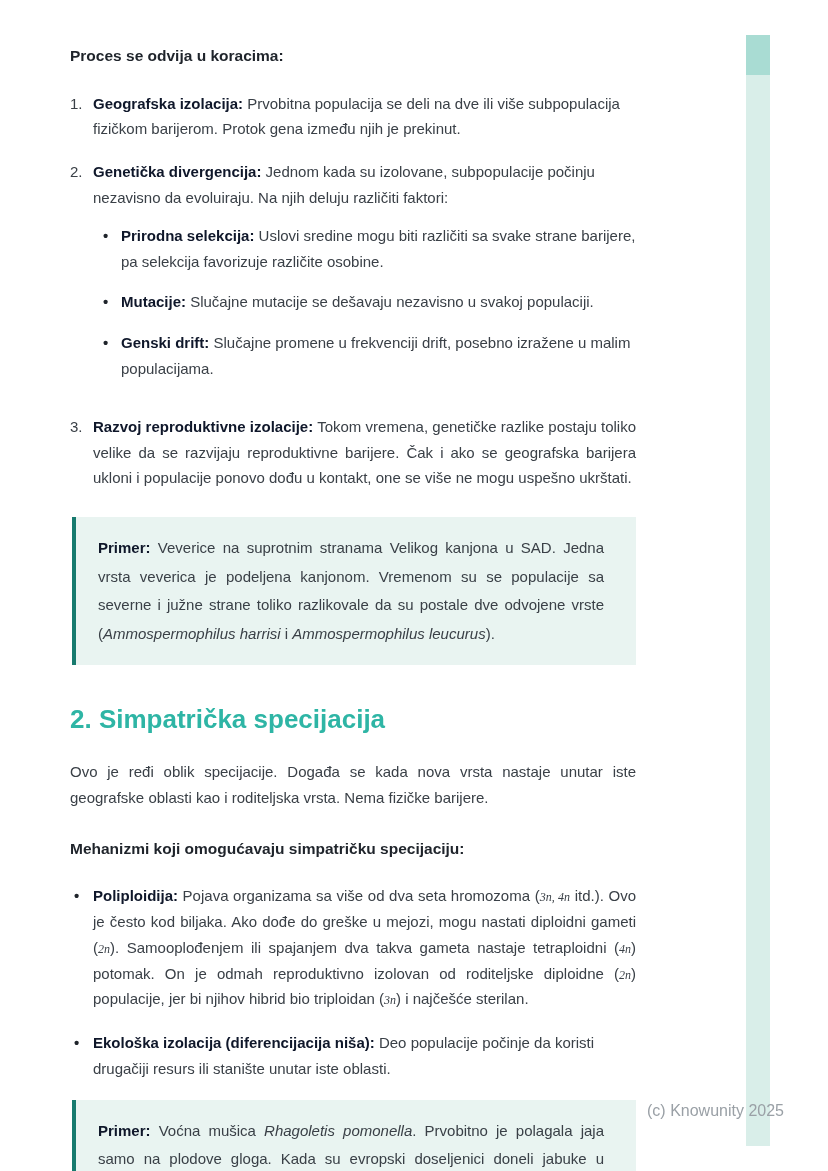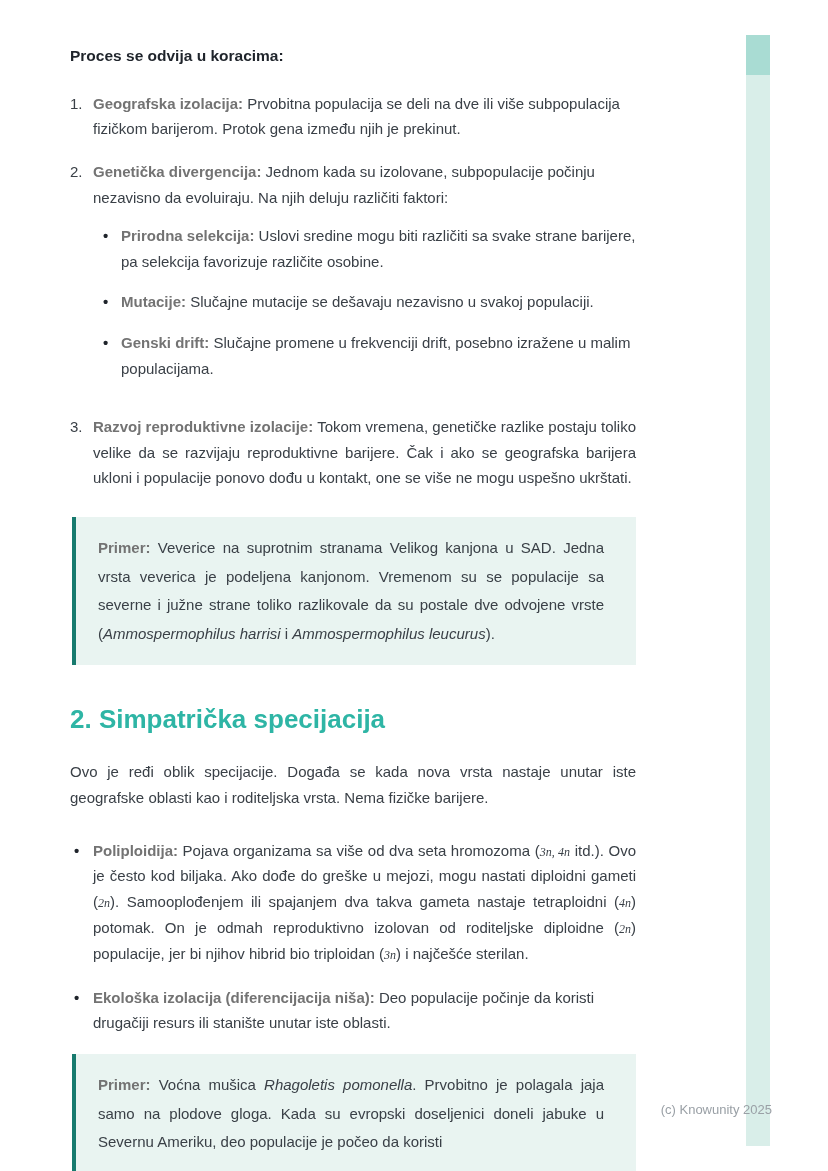--- a/index.html
+++ b/index.html
@@ -19,21 +19,21 @@
     top: 45px;
     width: 566px;
   }
   .bold-head {
     font-weight: 700;
     color: #1f242b;
     font-size: 15.5px;
     margin: 0 0 24px 0;
     line-height: 1.4;
   }
-  .b { font-weight: 700; color: #737373; }
+  .b { font-weight: 700; color: #0f172a; }
   .i { font-style: italic; }
   .m { font-family: "Liberation Serif", serif; font-style: italic; font-size: 12px; }
   .steps { margin: 0 0 4px 0; }
   .step { display: flex; margin-bottom: 17px; line-height: 1.72; }
   .step-num { flex: 0 0 23px; }
   .step-text { flex: 1; }
   .sublist { margin-top: 12px; }
   .subitem { display: flex; margin-bottom: 15px; line-height: 1.72; }
   .subitem .dot { flex: 0 0 18px; margin-left: 10px; font-weight: 700; color: #1f242b; }
   .bullets { margin: 0; }
@@ -69,23 +69,23 @@
     height: 1111px;
     background: #d9eee9;
   }
   .edge-strip-top {
     width: 100%;
     height: 40px;
     background: #a9dcd3;
   }
   .watermark {
     position: absolute;
-    right: 56px;
+    right: 44px;
     top: 1102px;
-    font-size: 13px;
+    font-size: 16px;
     color: #9aa0a6;
     z-index: 5;
   }
 </style>
 </head>
 <body>
 
 <div class="page">
 
   <div class="edge-strip">
@@ -132,20 +132,21 @@
     </div>
 
     <div class="callout callout-1">
       <div><span class="b">Primer:</span><span> Veverice na suprotnim stranama Velikog kanjona u SAD. Jedna vrsta veverica je podeljena kanjonom. Vremenom su se populacije sa severne i južne strane toliko razlikovale da su postale dve odvojene vrste (</span><span class="i">Ammospermophilus harrisi</span><span> i </span><span class="i">Ammospermophilus leucurus</span><span>).</span></div>
     </div>
 
     <h2 class="section-title">2. Simpatrička specijacija</h2>
 
     <p class="para just">Ovo je ređi oblik specijacije. Događa se kada nova vrsta nastaje unutar iste geografske oblasti kao i roditeljska vrsta. Nema fizičke barijere.</p>
 
+    <p class="bold-head">Mehanizmi koji omogućavaju simpatričku specijaciju:</p>
 
     <div class="bullets">
       <div class="bullet-item">
         <span class="dot">•</span>
         <div class="just"><span class="b">Poliploidija:</span><span> Pojava organizama sa više od dva seta hromozoma (</span><span class="m">3n, 4n</span><span> itd.). Ovo je često kod biljaka. Ako dođe do greške u mejozi, mogu nastati diploidni gameti (</span><span class="m">2n</span><span>). Samooplođenjem ili spajanjem dva takva gameta nastaje tetraploidni (</span><span class="m">4n</span><span>) potomak. On je odmah reproduktivno izolovan od roditeljske diploidne (</span><span class="m">2n</span><span>) populacije, jer bi njihov hibrid bio triploidan (</span><span class="m">3n</span><span>) i najčešće sterilan.</span></div>
       </div>
       <div class="bullet-item">
         <span class="dot">•</span>
         <div><span class="b">Ekološka izolacija (diferencijacija niša):</span><span> Deo populacije počinje da koristi drugačiji resurs ili stanište unutar iste oblasti.</span></div>
       </div>

